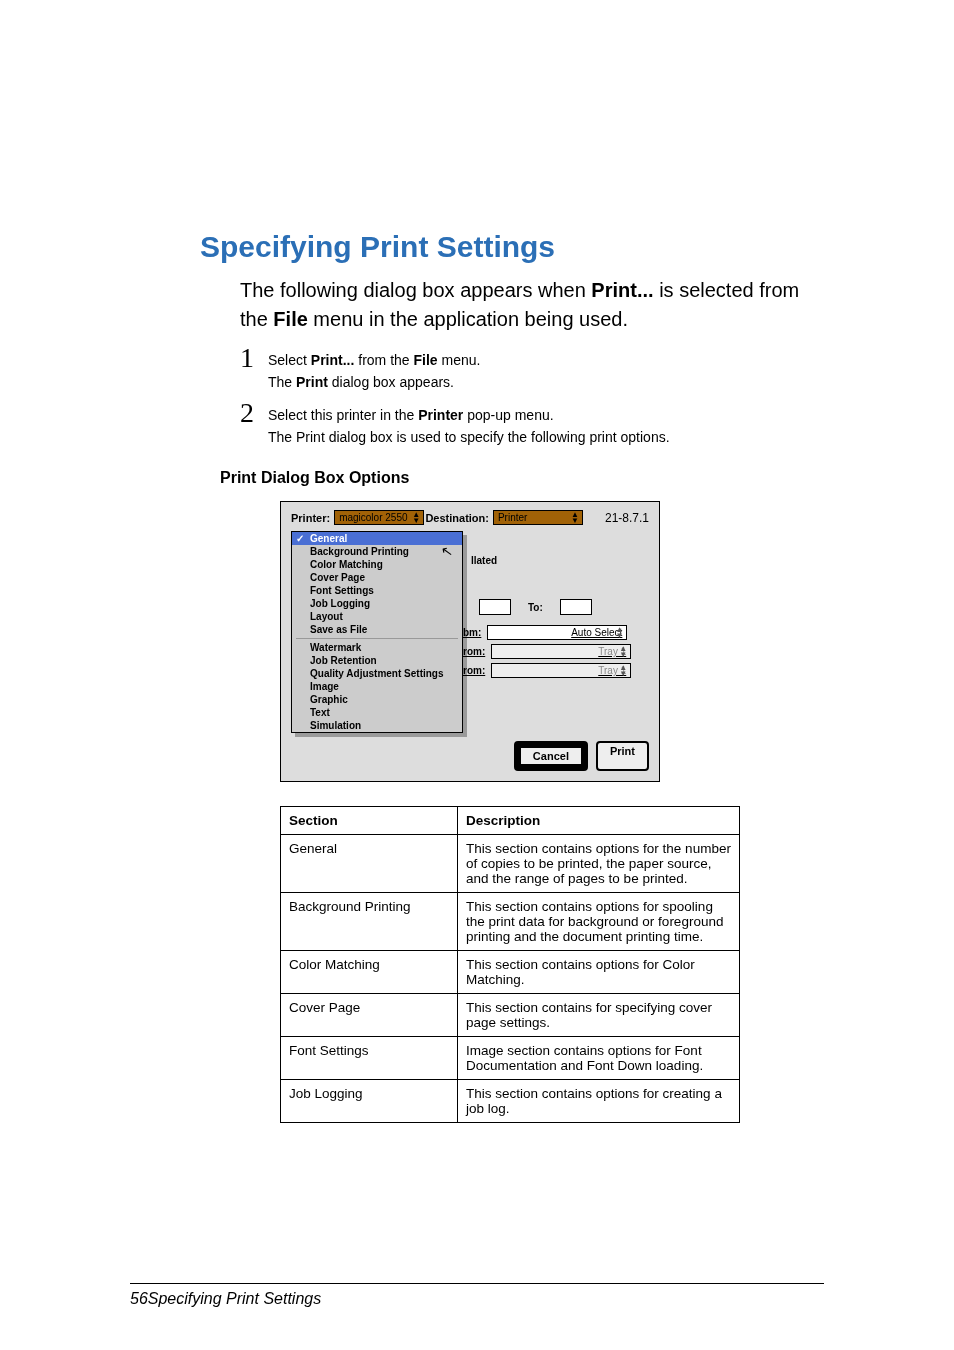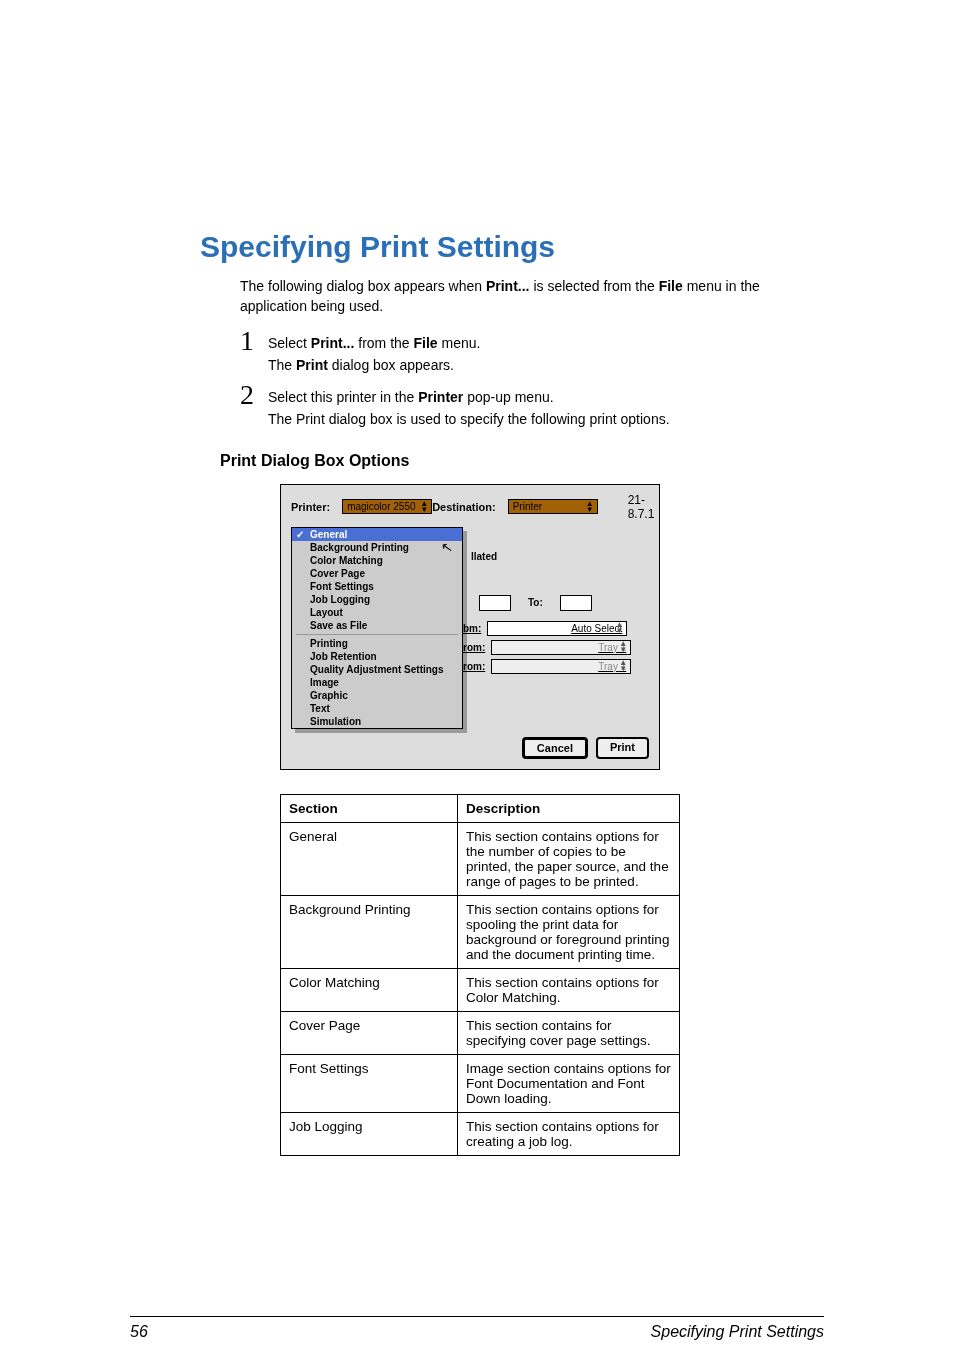--- a/index.html
+++ b/index.html
@@ -14,21 +14,21 @@
     padding: 230px 130px 100px 200px;
     box-sizing: border-box;
   }
   h1.title {
     color: #2b6fb6;
     font-size: 30px;
     font-weight: bold;
     margin: 0 0 12px 0;
   }
   .intro {
-    font-size: 14px;
+    font-size: 20px;
     line-height: 1.45;
     margin: 0 0 10px 40px;
   }
   .steps {
     margin-left: 40px;
   }
   .step {
     display: flex;
     align-items: flex-start;
     margin-bottom: 6px;
@@ -77,21 +77,21 @@
     margin-bottom: 6px;
   }
   .row1 .version {
     font-size: 12px;
     font-weight: normal;
     margin-left: 18px;
   }
   .row1 .grp {
     display: flex;
     align-items: center;
-    gap: 12px;
+    gap: 4px;
   }
   .select-box {
     background: #a16207;
     border: 1px solid #000;
     font-size: 10px;
     font-weight: normal;
     padding: 1px 14px 1px 4px;
     position: relative;
     min-width: 70px;
   }
@@ -213,35 +213,35 @@
   .r-bm { top: 94px; }
   .r-rom { top: 113px; }
   .r-rom2 { top: 132px; }
   .dialog .footer {
     display: flex;
     justify-content: flex-end;
     gap: 8px;
     margin-top: 8px;
   }
   .btn {
-    border: 3px solid #000000;
+    border: 7px solid #000000;
     border-radius: 4px;
     padding: 2px 12px;
     font-size: 11px;
     font-weight: bold;
     background: #eee;
   }
   .btn.primary {
     border: 2px solid #000;
   }
 
   
   table.desc {
     border-collapse: collapse;
-    width: 400px;
+    width: 460px;
     margin-left: 80px;
     font-size: 13.5px;
   }
   table.desc th, table.desc td {
     border: 1px solid #000;
     padding: 6px 8px;
     vertical-align: top;
     text-align: left;
   }
   table.desc th {
@@ -249,21 +249,20 @@
   }
   table.desc td:first-child {
     width: 160px;
   }
 
   .page-footer {
     border-top: 1px solid #000;
     margin: 60px 130px 0 130px;
     padding-top: 6px;
     display: flex;
-    justify-content: space-between;
     font-style: italic;
     font-size: 16px;
     font-family: Arial, sans-serif;
   }
   .page-footer .pn {
     font-style: italic;
   }
 </style>
 </head>
 <body>
@@ -319,21 +318,21 @@
         <div class="menu">
           <div class="item selected">General</div>
           <div class="item">Background Printing</div>
           <div class="item">Color Matching</div>
           <div class="item">Cover Page</div>
           <div class="item">Font Settings</div>
           <div class="item">Job Logging</div>
           <div class="item">Layout</div>
           <div class="item">Save as File</div>
           <div class="grpsep"></div>
-          <div class="item">Printing</div>
+          <div class="item">Watermark</div>
           <div class="item">Job Retention</div>
           <div class="item">Quality Adjustment Settings</div>
           <div class="item">Image</div>
           <div class="item">Graphic</div>
           <div class="item">Text</div>
           <div class="item">Simulation</div>
         </div>
         <span class="cursor">↖</span>
 
         <div class="right-panel">

